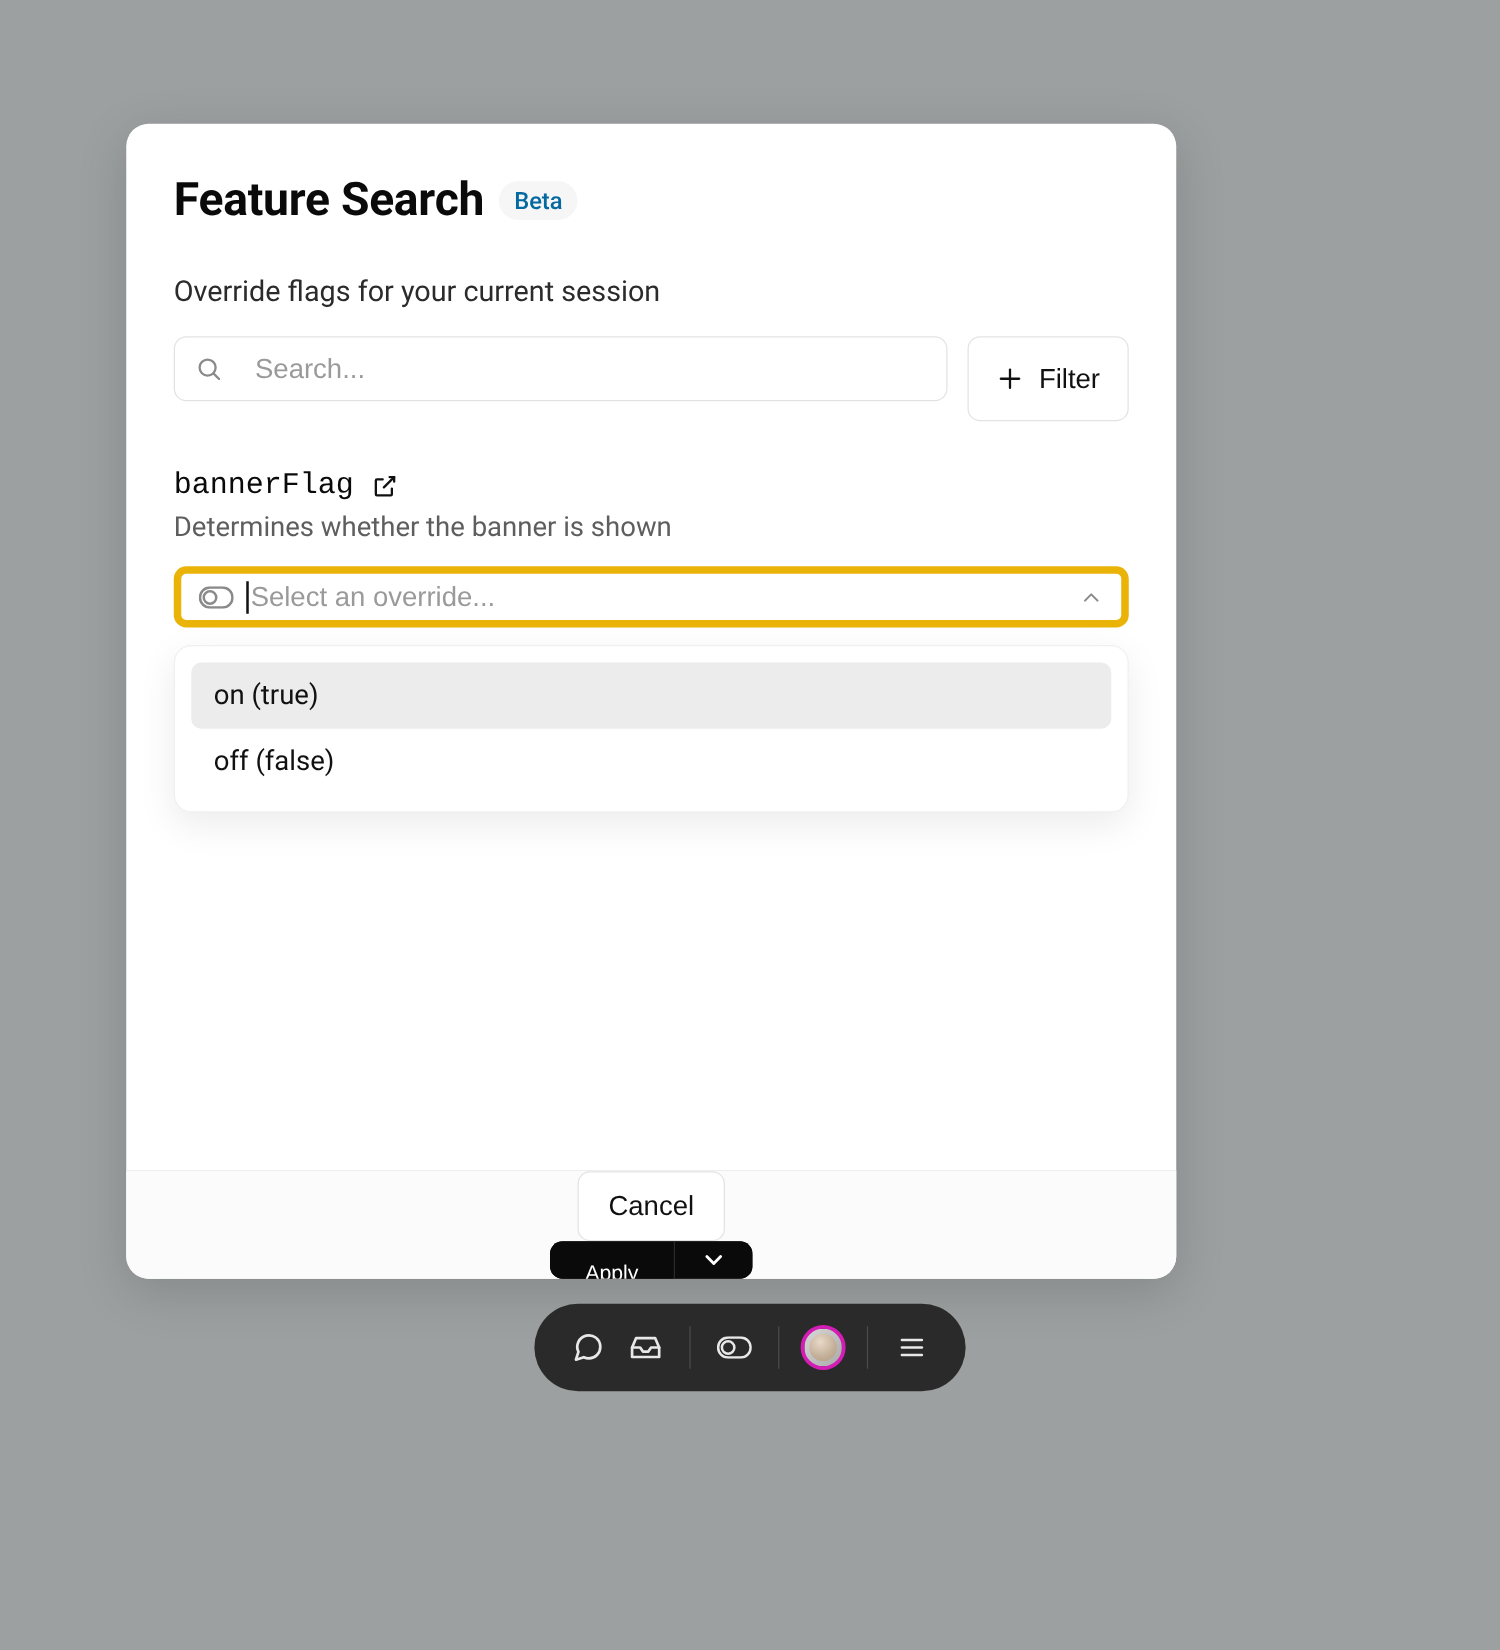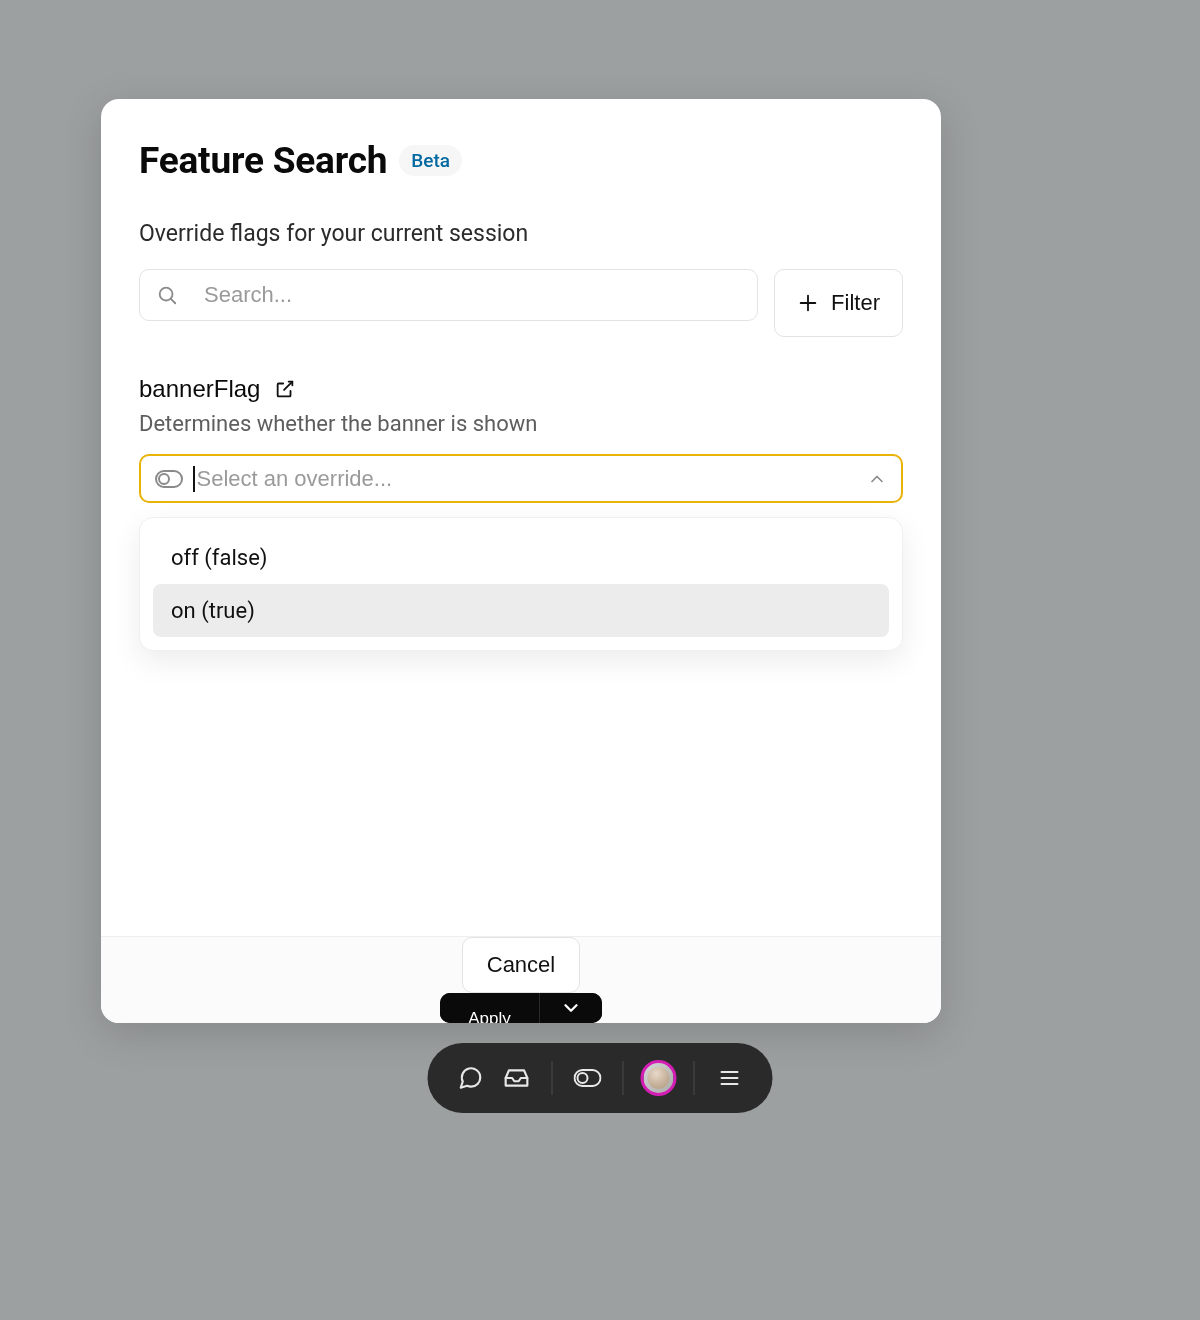--- a/index.html
+++ b/index.html
@@ -111,40 +111,40 @@
       margin-top: 38px;
     }
     
     .flag-name-row {
       display: flex;
       align-items: center;
       gap: 14px;
     }
     
     .flag-name {
-      font-family: Liberation Sans, sans-serif;
+      font-family: Liberation Mono, monospace;
       font-size: 24px;
       color: #0a0a0a;
     }
     
     .external-link {
       display: inline-flex;
       align-items: center;
       cursor: pointer;
     }
     
     .flag-desc {
       margin-top: 8px;
       color: #5e5e5e;
       font-size: 22px;
     }
     
     .combobox {
       margin-top: 18px;
-      border: 2px solid #eab308;
+      border: 6px solid #eab308;
       border-radius: 10px;
       height: 49px;
       display: flex;
       align-items: center;
       padding: 0 14px;
       gap: 10px;
       cursor: text;
       background: #fff;
     }
     
@@ -356,22 +356,22 @@
         <button class="chevron-btn">
           <span>
             <svg width="20" height="20" viewBox="0 0 24 24" fill="none" stroke="#8a8a8a" stroke-width="2" stroke-linecap="round" stroke-linejoin="round">
               <polyline points="6 15 12 9 18 15"></polyline>
             </svg>
           </span>
         </button>
       </div>
 
       <div class="dropdown">
+        <div class="dropdown-option highlighted">on (true)</div>
         <div class="dropdown-option">off (false)</div>
-        <div class="dropdown-option highlighted">on (true)</div>
       </div>
     </div>
   </div>
 
   <div class="modal-footer">
     <button class="cancel-btn">Cancel</button>
     <div class="apply-group">
       <button class="apply-btn">Apply</button>
       <button class="apply-more-btn">
         <span>

